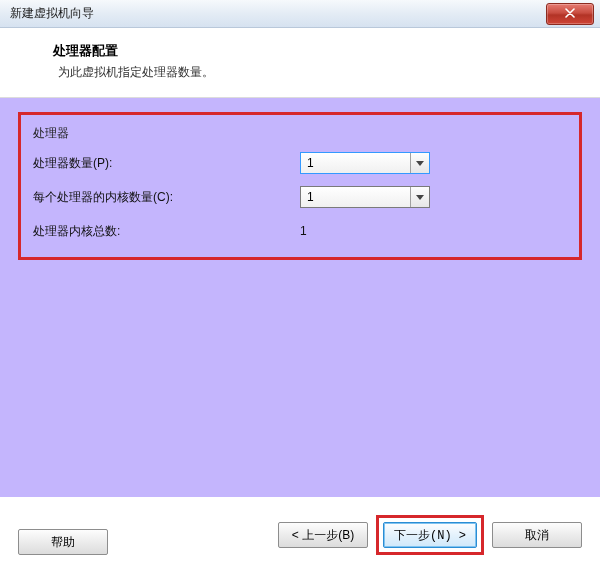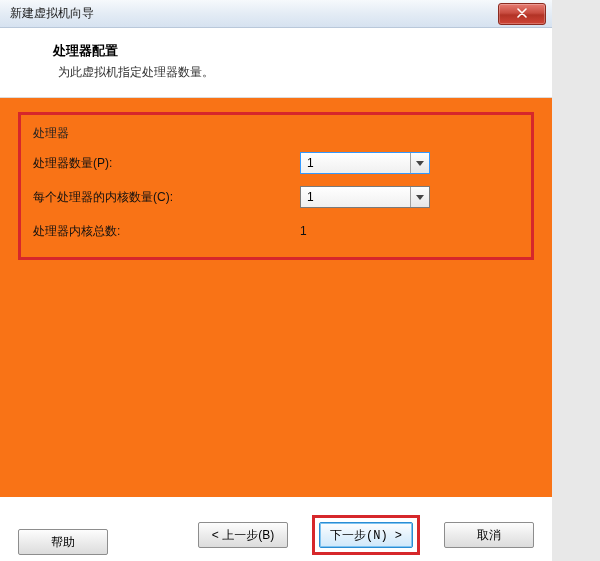--- a/index.html
+++ b/index.html
@@ -6,21 +6,21 @@
     margin: 0;
     padding: 0;
     background: #e8e8e8;
     font-family: "Microsoft YaHei", "SimSun", Arial, sans-serif;
     font-size: 12px;
     color: #000;
     overflow: hidden;
   }
   .window {
     position: relative;
-    width: 552px;
+    width: 600px;
     height: 561px;
     background: #fff;
     box-sizing: border-box;
   }
   .titlebar {
     height: 28px;
     background: linear-gradient(to bottom, #f6f9fc 0%, #e4ecf5 50%, #d6e2f0 100%);
     border-bottom: 1px solid #b9c8da;
     display: flex;
     align-items: center;
@@ -60,21 +60,21 @@
     font-weight: bold;
     margin-bottom: 4px;
     margin-left: 17px;
   }
   .header-subtitle {
     font-size: 12px;
     padding-left: 22px;
     color: #333;
   }
   .content-area {
-    background: #f97316;
+    background: #c4b5fd;
     border-top: 1px solid #dcdcdc;
     height: 400px;
     padding: 14px 18px 8px 18px;
     box-sizing: border-box;
   }
   .highlight-box {
     border: 3px solid #d6272b;
     padding: 10px 12px 22px 12px;
     background: transparent;
     height: 148px;
@@ -157,21 +157,21 @@
     box-shadow: 0 0 0 1px #7fc3f0 inset;
     background: linear-gradient(to bottom, #fdfeff 0%, #e4f2fc 50%, #cfe8fa 100%);
   }
   .next-highlight {
     border: 3px solid #d6272b;
     padding: 4px;
     display: inline-flex;
     font-family: Liberation Mono, monospace;
   }
   .spacer { flex: 1; }
-  .btn-group-right { display:flex; gap:24px; align-items:center; }
+  .btn-group-right { display:flex; gap:8px; align-items:center; }
   .cutoff { overflow:hidden; }
 </style>
 </head>
 <body>
 
 <div class="window">
 
   <div class="titlebar">
     <span class="titlebar-title">新建虚拟机向导</span>
     <div class="close-btn">

